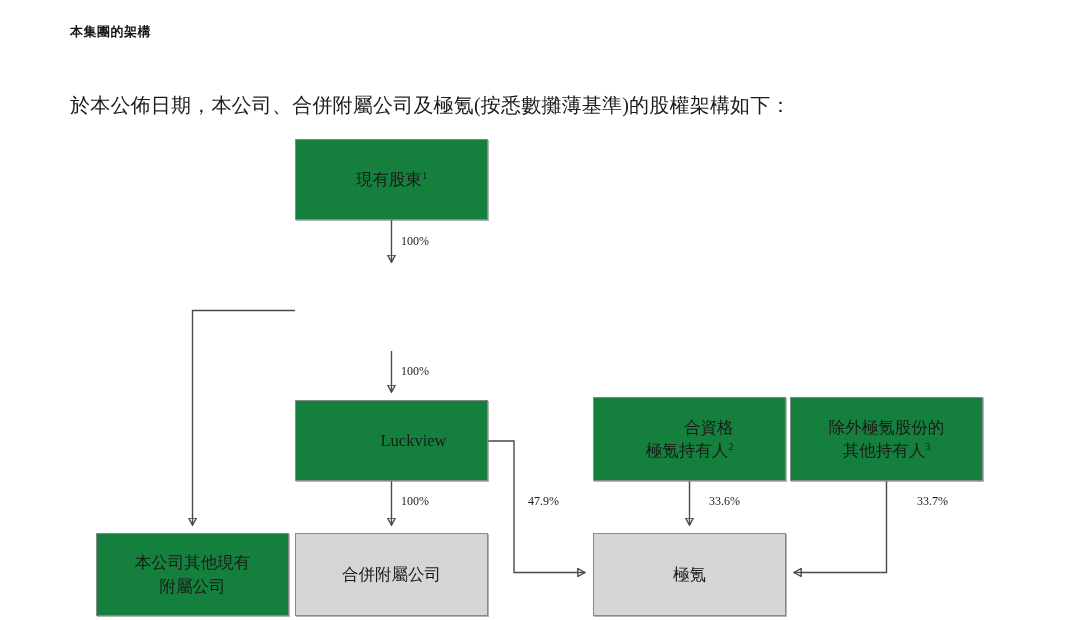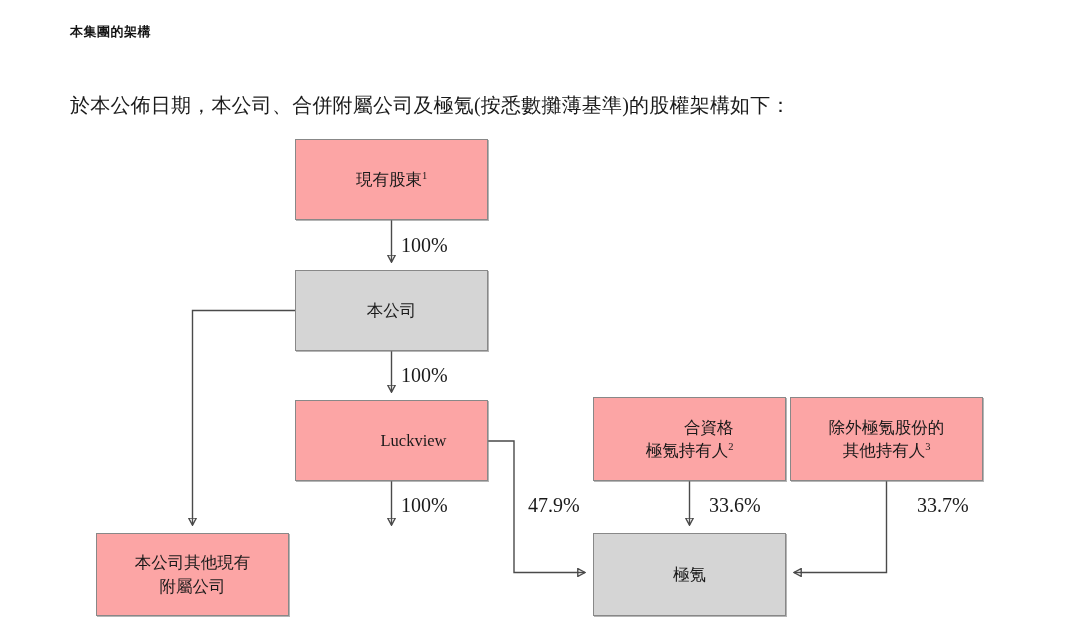--- a/index.html
+++ b/index.html
@@ -36,21 +36,21 @@
 
   #diagram {
     position: absolute;
     left: 0; top: 0;
     width: 1080px; height: 620px;
   }
 
   .node {
     position: absolute;
     border: 1px solid #888888;
-    background: #fca5a5;
+    background: #15803d;
     display: flex;
     align-items: center;
     justify-content: center;
     text-align: center;
     font-size: 16.5px;
     line-height: 1.42;
     color: #1a1a1a;
     box-shadow: 1px 1px 0 0 rgba(120,120,120,0.55);
   }
   .node.shaded {
@@ -72,21 +72,21 @@
   #node-company               { left: 295px; top: 270px;  width: 193px; height: 81px; }
   #node-luckview              { left: 295px; top: 400px;  width: 193px; height: 81px; padding-left: 44px; }
   #node-other-subsidiaries    { left: 96px;  top: 533px;  width: 193px; height: 83px; align-items: center; }
   #node-consolidated-subs     { left: 295px; top: 533px;  width: 193px; height: 83px; }
   #node-eligible-holders      { left: 593px; top: 397px;  width: 193px; height: 84px; text-align: right; }
   #node-other-holders         { left: 790px; top: 397px;  width: 193px; height: 84px; }
   #node-zeekr                 { left: 593px; top: 533px;  width: 193px; height: 83px; }
 
   .edge-label {
     position: absolute;
-    font-size: 20px;
+    font-size: 12px;
     color: #1a1a1a;
     white-space: nowrap;
   }
   #label-pct-1 { left: 401px; top: 234px; }
   #label-pct-2 { left: 401px; top: 364px; }
   #label-pct-3 { left: 401px; top: 494px; }
   #label-pct-4 { left: 528px; top: 494px; }
   #label-pct-5 { left: 709px; top: 494px; }
   #label-pct-6 { left: 917px; top: 494px; }
 
@@ -135,33 +135,33 @@
 
     <line x1="689.5" y1="481" x2="689.5" y2="525" marker-end="url(#arrow-down)"></line>
 
     <path d="M886.5,481 L886.5,572.5 L794,572.5" marker-end="url(#arrow-left)"></path>
   </svg>
 
   <div class="node" id="node-existing-shareholders">
     <span class="label"><span>現有股東</span><sup>1</sup></span>
   </div>
 
-  <div class="node shaded" id="node-company">
-    <span class="label">本公司</span>
-  </div>
 
   <div class="node" id="node-luckview">
     <span class="label">Luckview</span>
   </div>
 
   <div class="node" id="node-other-subsidiaries">
     <span class="label">本公司其他現有
 附屬公司</span>
   </div>
 
+  <div class="node shaded" id="node-consolidated-subs">
+    <span class="label">合併附屬公司</span>
+  </div>
 
   <div class="node" id="node-eligible-holders">
     <span class="label"><span>合資格
 極氪持有人</span><sup>2</sup></span>
   </div>
 
   <div class="node" id="node-other-holders">
     <span class="label"><span>除外極氪股份的
 其他持有人</span><sup>3</sup></span>
   </div>

